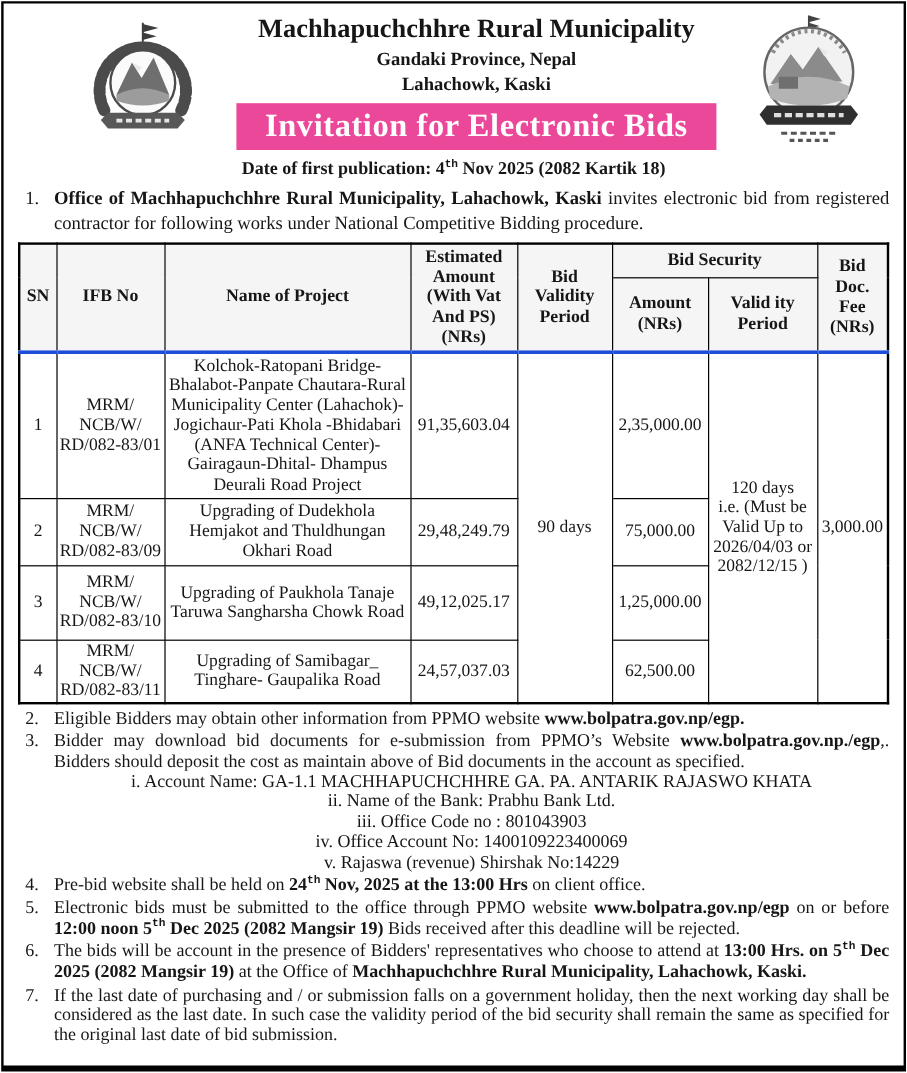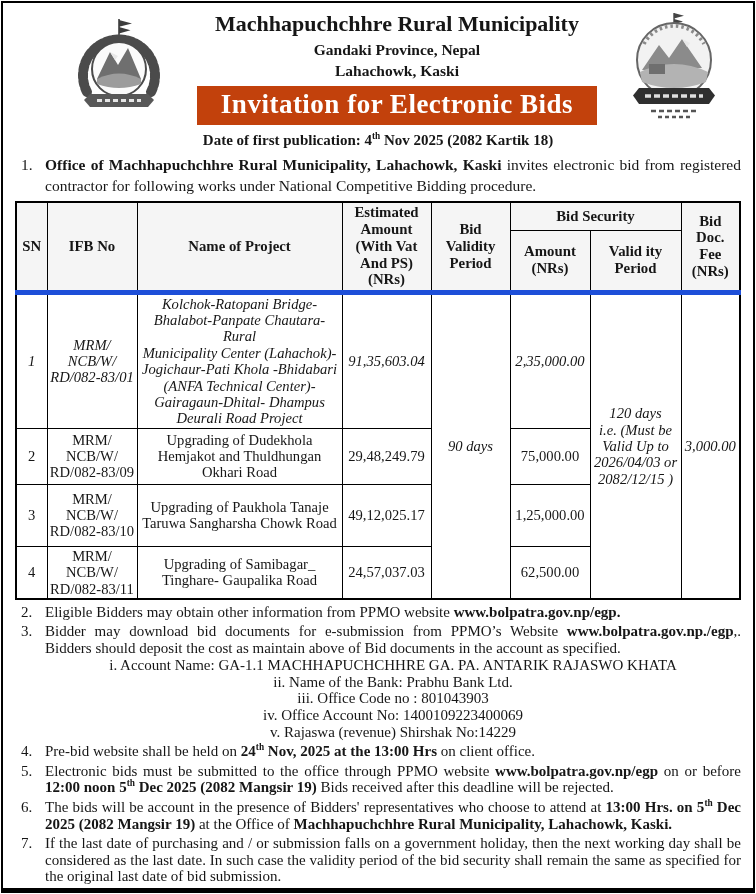--- a/index.html
+++ b/index.html
@@ -8,44 +8,44 @@
          padding:5px 12px 0 12px;box-sizing:border-box;overflow:hidden;background:#fff;}
   
   .hdr{display:flex;align-items:flex-start;justify-content:flex-end;}
   .logo{flex:0 0 auto;}
   .logo-left{margin-left:58px;margin-top:8px;}
   .logo-right{margin-right:22px;margin-top:2px;}
   .hdr-center{flex:1;text-align:center;line-height:1.12;}
   .t1{font-size:22px;font-weight:bold;margin-top:4px;}
   .t2{font-size:18px;font-weight:bold;margin-top:3px;}
   .t3{font-size:15.5px;font-weight:bold;margin-top:4px;}
-  .banner{display:inline-block;background:#c2410c;color:#fff;font-size:27px;font-weight:bold;
+  .banner{display:inline-block;background:#ec4899;color:#fff;font-size:27px;font-weight:bold;
           padding:3px 24px 5px 24px;margin-top:7px;letter-spacing:.5px;}
   .pubdate{text-align:center;font-weight:bold;font-size:15px;margin-top:6px;}
-  sup{font-size:.62em;line-height:0;}
+  sup{font-size:.62em;line-height:0;font-family:Liberation Mono, monospace;}
   
   .note{display:flex;font-size:15px;line-height:16.8px;margin-top:2.5px;}
   .note .num{flex:0 0 30px;padding-left:6px;box-sizing:border-box;}
   .note .body{flex:1;text-align:justify;}
   .intro{font-size:15.5px;line-height:21px;margin-top:5px;}
   .subline{font-weight:normal;text-align:center;}
   b{font-weight:bold;}
   
   table{border-collapse:collapse;table-layout:fixed;width:724px;margin-top:5px;border:2px solid #000;
         font-size:14.6px;line-height:16.4px;}
   th,td{border:1px solid #000;text-align:center;vertical-align:middle;padding:1px 2px;box-sizing:border-box;
         overflow:hidden;}
   thead th{font-weight:bold;font-size:14.8px;line-height:16.8px;background:#f5f5f5;}
   thead tr:nth-child(1){height:28px;}
   thead tr:nth-child(2){height:62px;}
   tbody tr:nth-child(1) td{height:122px;}
   tbody tr:nth-child(2) td{height:56px;}
   tbody tr:nth-child(3) td{height:62px;}
   tbody tr:nth-child(4) td{height:52px;}
-  tbody tr:first-child td{border-top:5px solid #1d4ed8;font-style:italic;}
+  tbody tr:first-child td{border-top:3px solid #1d4ed8;}
   .pre{white-space:pre-line;}
   .notes-wrap{margin-top:4px;}
 </style>
 </head>
 <body>
 
 <div class="frame">
 
   <div class="hdr">
     <div class="logo logo-left">

